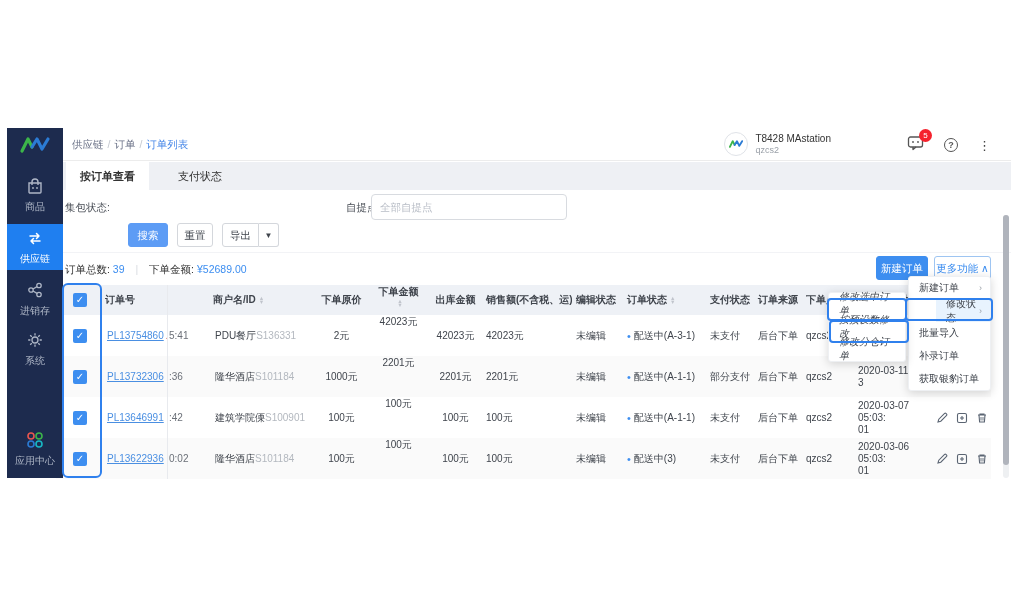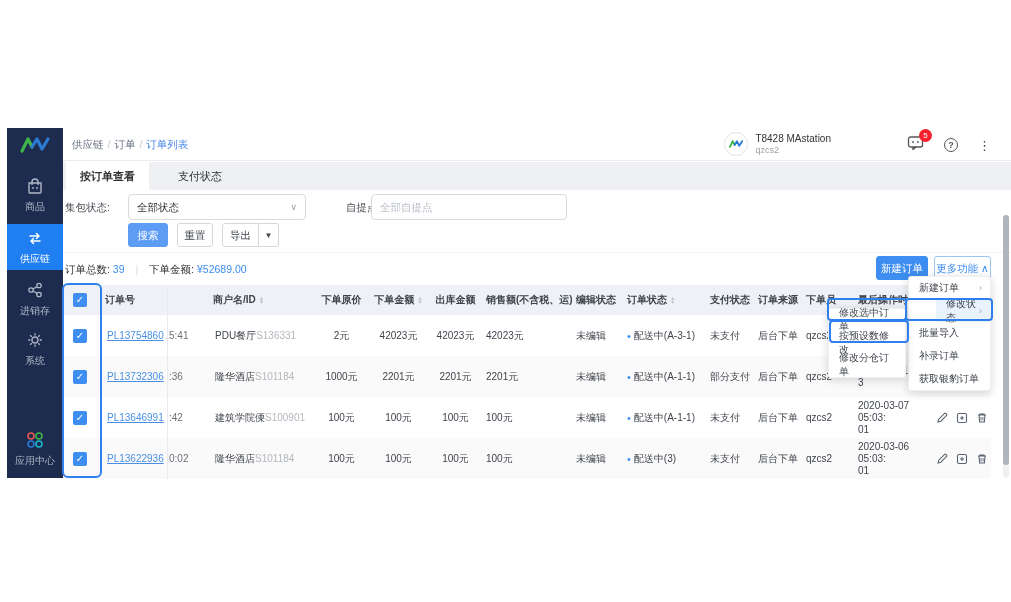--- a/index.html
+++ b/index.html
@@ -54,21 +54,21 @@
   .fdivider { position:absolute; left:0; top:62px; width:955px; border-top:1px solid #f2f3f6; }
 
   
   .table { position:absolute; left:0; top:95px; width:935px; }
   .trow { display:flex; width:935px; align-items:center; }
   .thead { height:30px; background:#eef1f6; font-weight:bold; color:#333; }
   .tr { height:41px; background:#fff; }
   .tr.alt { background:#fafafa; }
   .cell { font-size:10px; color:#3f444c; overflow:hidden; white-space:nowrap; position:relative; height:100%; display:flex; align-items:center; }
   .c0{width:49px;} .c1{width:63px; border-right:1px solid #e8eaee;} .c2{width:45px;}
-  .c3{width:100px;} .c4{width:57px; justify-content:center;} .c5{width:57px; justify-content:center;}
+  .c3{width:100px;} .c4{width:57px; justify-content:center;} .c5{width:57px; justify-content:flex-start;flex-direction:column;}
   .c6{width:57px; justify-content:center;} .c7{width:88px; padding-left:2px;}
   .c8{width:52px; padding-left:4px;} .c9{width:80px; padding-left:3px;}
   .c10{width:52px; padding-left:6px;} .c11{width:50px; padding-left:2px;}
   .c12{width:38px;} .c13{width:88px; padding-left:14px;} .c14{width:59px; justify-content:center;}
   .clipglyph { position:absolute; left:-4px; top:50%; transform:translateY(-50%); color:#333; }
   .cb { width:14px; height:14px; margin-left:17px; background:#3d8ef0; border-radius:2px; color:#fff; font-size:10px; line-height:14px; text-align:center; }
   .link { color:#4a8fe2; text-decoration:underline; margin-left:2px; }
   .warn { color:#cc4b44; font-size:10px; margin-left:2px; }
   .gid { color:#b3b8bf; }
   .sort { display:inline-flex; flex-direction:column; margin-left:3px; line-height:4px; }
@@ -196,24 +196,20 @@
     </div>
 
     <div class="tabrow">
       <div class="tab active" style="left:10px;">按订单查看</div>
       <div class="tab" style="left:108px;">支付状态</div>
     </div>
 
     <div class="content">
 
       <span class="flabel" style="left:9px;top:11px;">集包状态:</span>
-      <div class="select" style="left:72px;top:4px;width:178px;">
-        <span>全部状态</span>
-        <span class="chev">∨</span>
-      </div>
       <span class="flabel" style="left:290px;top:11px;">自提点:</span>
       <input class="input" style="left: 315px; top: 4px; width: 196px;" placeholder="全部自提点">
 
       <div class="btn primary-lite" style="left:72px;top:33px;width:40px;">搜索</div>
       <div class="btn plain" style="left:121px;top:33px;width:36px;">重置</div>
       <div class="btn plain" style="left:166px;top:33px;width:37px;border-radius:3px 0 0 3px;">导出</div>
       <div class="btn caret" style="left:203px;top:33px;">▼</div>
 
       <div class="fdivider"></div>
 
@@ -442,21 +438,21 @@
           <span>批量导入</span>
         </div>
       <div class="mitem">
           <span>补录订单</span>
         </div>
       <div class="mitem">
           <span>获取银豹订单</span>
         </div>
     </div>
 
-    <div class="menu" style="left:828px;top:180px;width:78px;">
+    <div class="menu" style="left:828px;top:164px;width:78px;font-style:italic;">
       <div class="mitem">
           <span>修改选中订单</span>
         </div>
       <div class="mitem">
           <span>按预设数修改</span>
         </div>
       <div class="mitem">
           <span>修改分仓订单</span>
         </div>
     </div>

